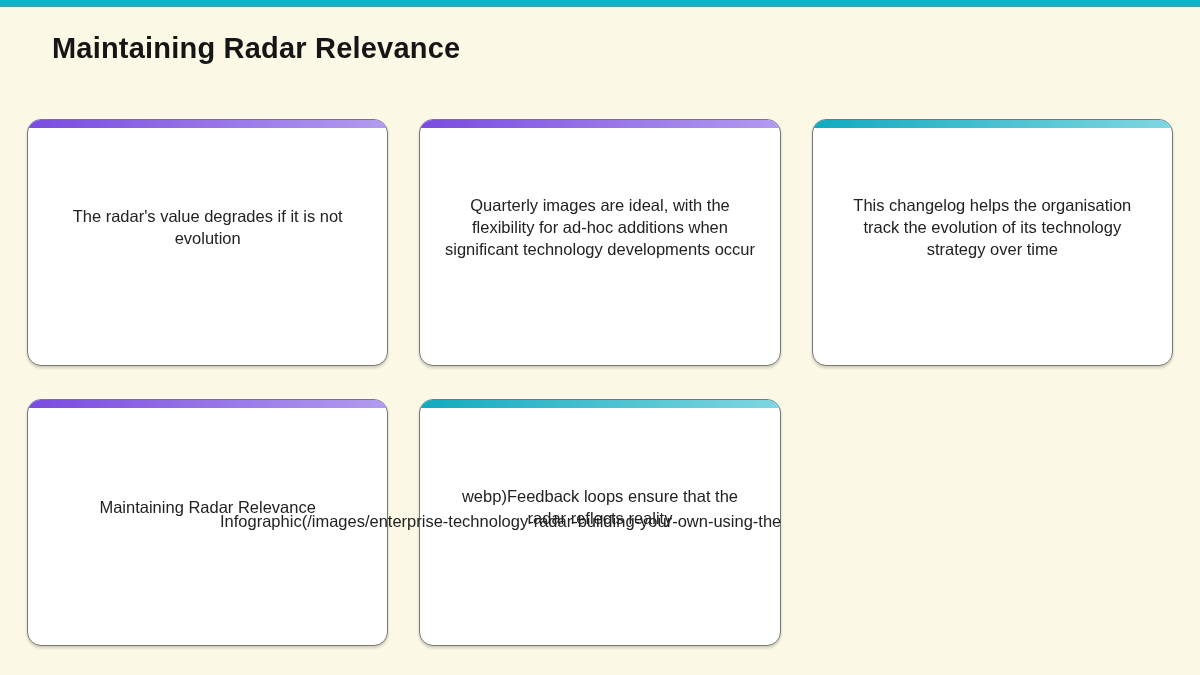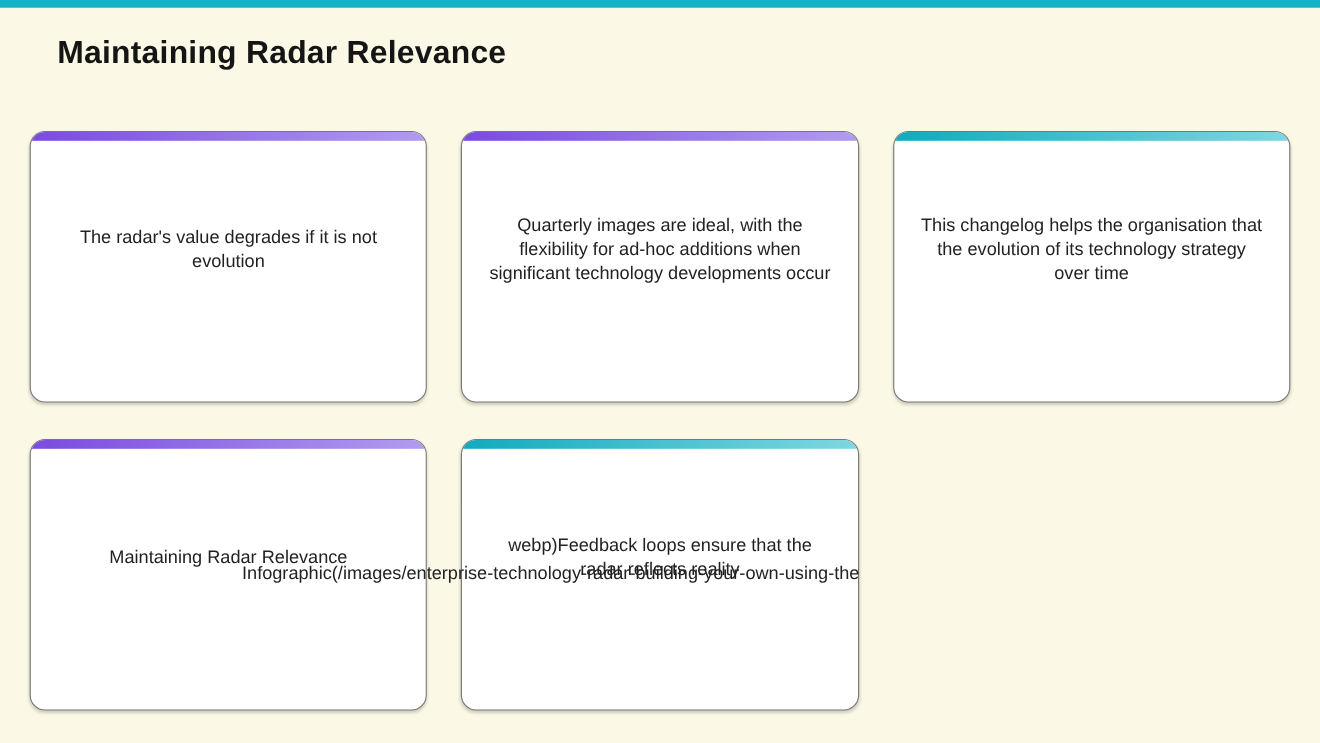--- a/index.html
+++ b/index.html
@@ -99,21 +99,21 @@
   </div>
   <div class="card purple">
     <div class="card-accent"></div>
     <div class="card-body">
       <span>Quarterly images are ideal, with the flexibility for ad-hoc additions when significant technology developments occur</span>
     </div>
   </div>
   <div class="card teal">
     <div class="card-accent"></div>
     <div class="card-body">
-      <span>This changelog helps the organisation that the evolution of its technology strategy over time</span>
+      <span>This changelog helps the organisation track the evolution of its technology strategy over time</span>
     </div>
   </div>
   <div class="card purple">
     <div class="card-accent"></div>
     <div class="card-body">
       <span>Maintaining Radar Relevance</span>
     </div>
   </div>
   <div class="card teal">
     <div class="card-accent"></div>

